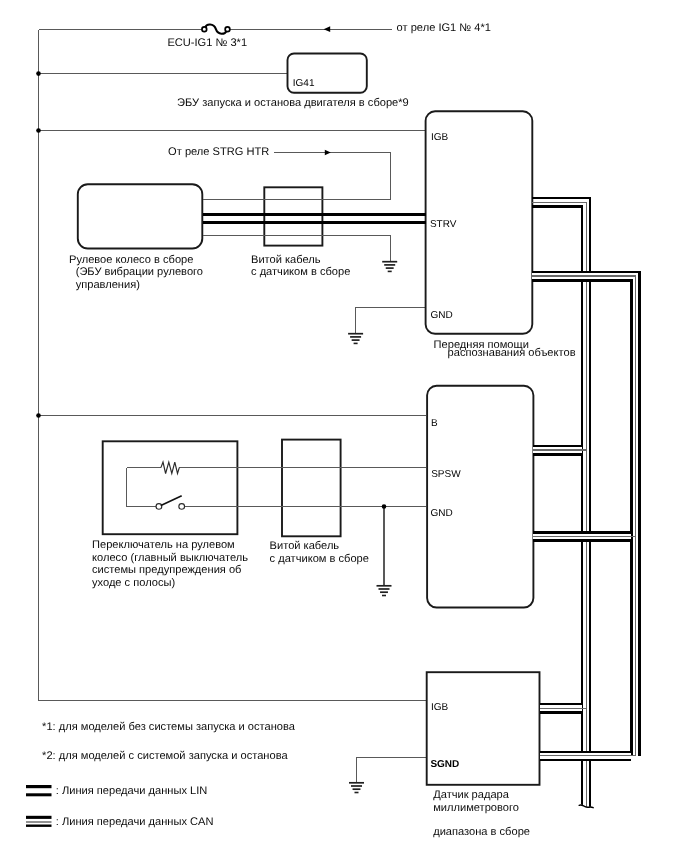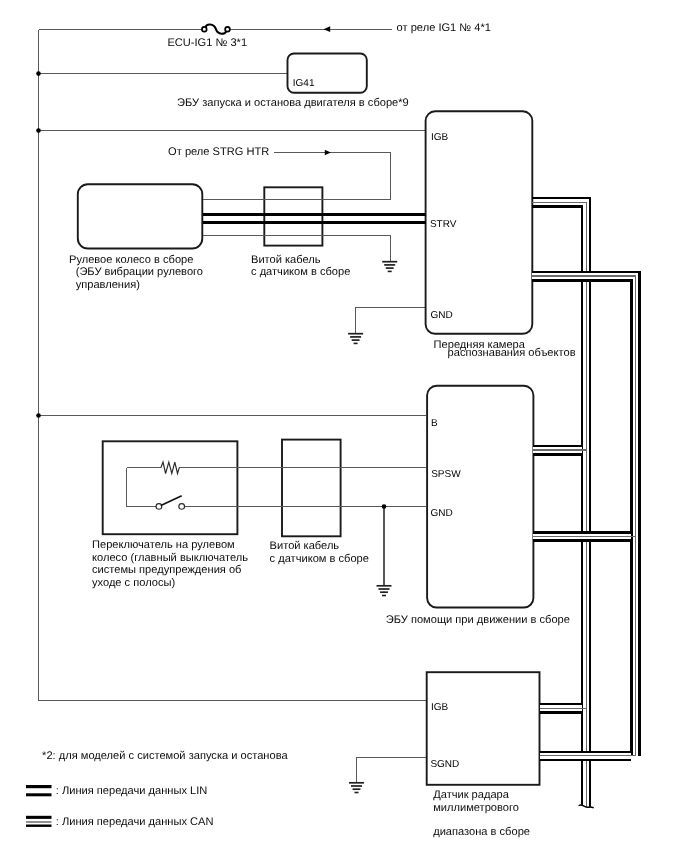--- a/index.html
+++ b/index.html
@@ -170,44 +170,44 @@
   <div class="lbl" style="left:177.1px;top:96.9px;">ЭБУ запуска и останова двигателя в сборе*9</div>
   <div class="lbl" style="left:168.1px;top:145.8px;">От реле STRG HTR</div>
 
   <div class="lbl" style="left:69px;top:253.7px;">Рулевое колесо в сборе</div>
   <div class="lbl" style="left:75.7px;top:266.2px;">(ЭБУ вибрации рулевого</div>
   <div class="lbl" style="left:75.7px;top:278.7px;">управления)</div>
 
   <div class="lbl" style="left:251.0px;top:253.7px;">Витой кабель</div>
   <div class="lbl" style="left:251.0px;top:266.2px;">с датчиком в сборе</div>
 
-  <div class="lbl" style="left:433.6px;top:338.9px;">Передняя камера</div>
+  <div class="lbl" style="left:433.6px;top:338.9px;">Передняя помощи</div>
   <div class="lbl" style="left:433.6px;top:347px;padding-left:14px;">распознавания объектов</div>
 
   <div class="lbl" style="left:92.0px;top:539.2px;">Переключатель на рулевом</div>
   <div class="lbl" style="left:92.0px;top:551.7px;">колесо (главный выключатель</div>
   <div class="lbl" style="left:92.0px;top:564.2px;">системы предупреждения об</div>
   <div class="lbl" style="left:92.0px;top:576.7px;">уходе с полосы)</div>
 
   <div class="lbl" style="left:269.6px;top:540.1px;">Витой кабель</div>
   <div class="lbl" style="left:269.6px;top:552.6px;">с датчиком в сборе</div>
 
-  <div class="lbl" style="left:385.8px;top:613.8px;">ЭБУ помощи при движении в сборе</div>
 
   <div class="lbl" style="left:433.2px;top:789.1px;">Датчик радара</div>
   <div class="lbl" style="left:433.2px;top:801.6px;text-align:right;">миллиметрового</div>
   <div class="lbl" style="left:433.2px;top:814.1px;margin-top:12px;">диапазона в сборе</div>
 
+  <div class="lbl" style="left:42.1px;top:720.9px;">*1: для моделей без системы запуска и останова</div>
   <div class="lbl" style="left:42.1px;top:749.7px;">*2: для моделей с системой запуска и останова</div>
   <div class="lbl" style="left:55.8px;top:785.2px;">: Линия передачи данных LIN</div>
   <div class="lbl" style="left:55.8px;top:815.7px;">: Линия передачи данных CAN</div>
 
   <div class="pin" style="left:292.8px;top:64.9px;">IG41</div>
 
   <div class="pin" style="left:430.9px;top:118.5px;">IGB</div>
   <div class="pin" style="left:429.9px;top:205.8px;">STRV</div>
   <div class="pin" style="left:430.4px;top:297.4px;">GND</div>
   <div class="pin" style="left:430.9px;top:404.7px;">B</div>
   <div class="pin" style="left:431.2px;top:456.2px;">SPSW</div>
   <div class="pin" style="left:430.4px;top:495.4px;">GND</div>
   <div class="pin" style="left:431.0px;top:688.6px;">IGB</div>
-  <div class="pin" style="left:430.4px;top:746.4px;">SGND</div>
+  <div class="pin" style="left:430.4px;top:746.4px;font-weight:bold;">SGND</div>
 </div>
 
 </body></html>

